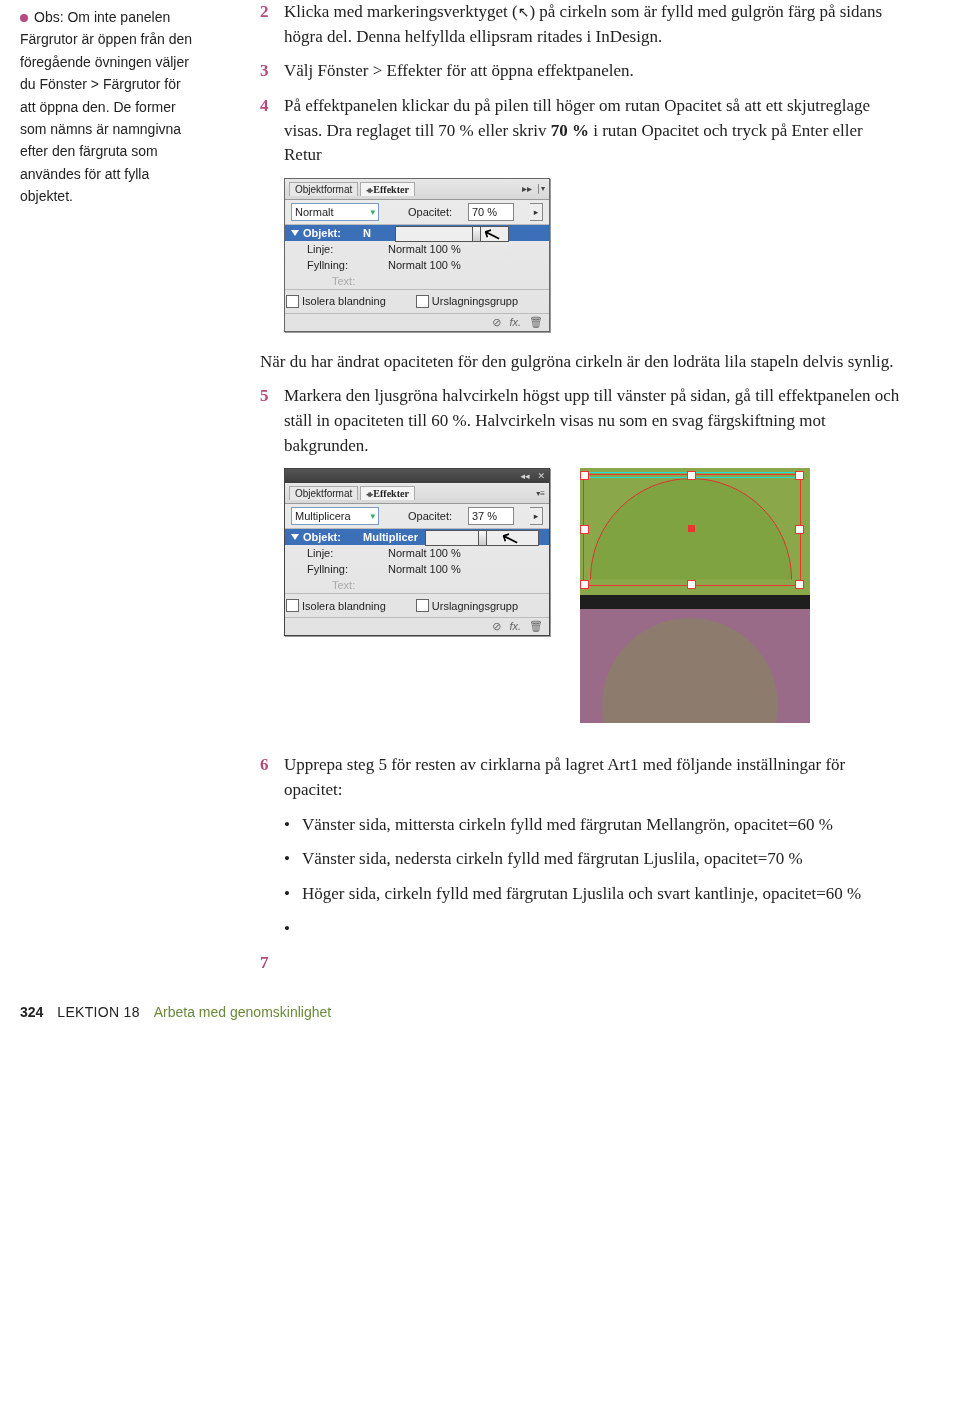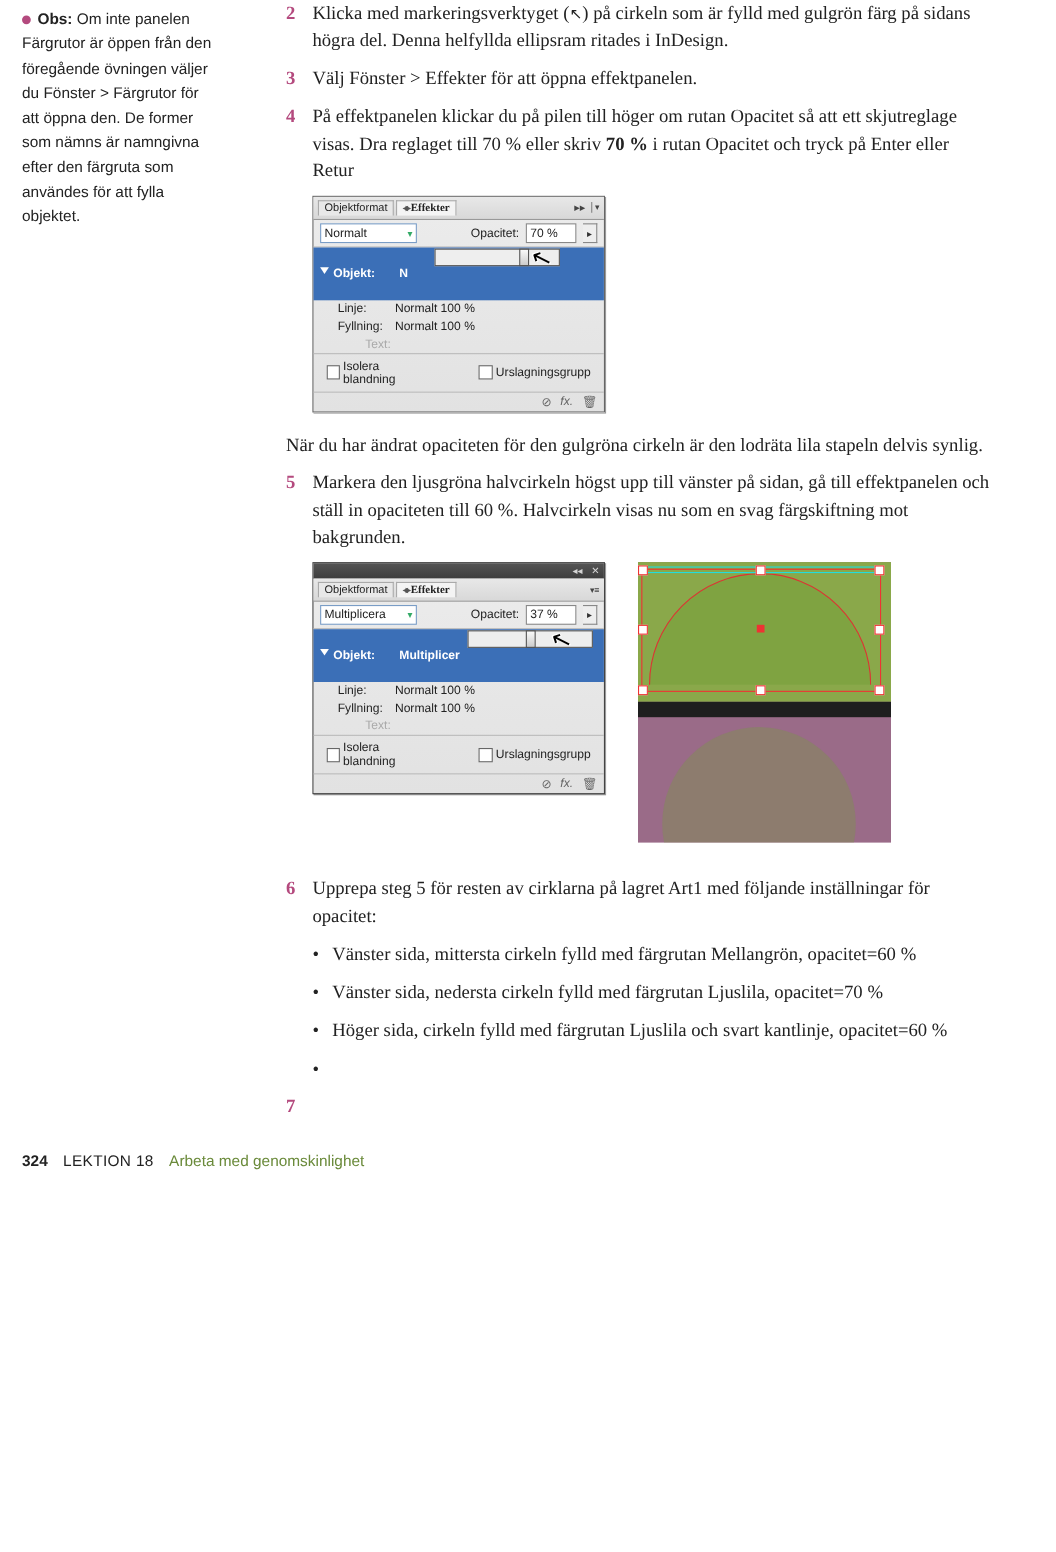--- a/index.html
+++ b/index.html
@@ -24,21 +24,21 @@
     line-height: 1.6;
   }
   .sidebar-dot {
     display: inline-block;
     width: 8px; height: 8px;
     background: #b44a7e;
     border-radius: 50%;
     vertical-align: middle;
     margin-right: 6px;
   }
-  .obs-label { font-weight: bold; }
+  .obs-label { font-weight: normal; }
   .main {
     margin-left: 215px;
   }
   .step {
     display: flex;
     margin-bottom: 10px;
     line-height: 1.45;
   }
   .step-num {
     color: #b44a7e;
@@ -78,33 +78,33 @@
     padding: 0 4px;
   }
   .p-tab {
     background:#e8e8e8; border:1px solid #aaa; border-bottom:none;
     padding:1px 5px; margin-right:2px; font-size:10px;
   }
   .p-tab.active { font-weight:bold; background:#f4f4f4;font-family:Liberation Serif, serif; }
   .p-tab .arrows { font-size:9px; letter-spacing:-2px; margin-right:2px; color:#555; }
   .p-spacer { flex:1; }
   .p-ico { font-size:10px; color:#444; margin-left:4px; }
-  .p-row { display:flex; align-items:center; padding:3px 6px; gap:6px; }
+  .p-row { display:flex; align-items:center; padding:3px 6px; gap:16px; }
   .p-select { border:1px solid #7a9dc6; background:#fff; padding:0 3px; height:16px; display:flex; align-items:center; width:80px; justify-content:space-between;}
   .p-select .chev { color:#3a6; font-size:9px;}
   .p-opacinput { border:1px solid #888; background:#fff; padding:0 3px; height:16px; width:38px; display:flex; align-items:center;}
   .p-caretbox { border:1px solid #888; border-left:none; width:12px; height:16px; display:flex; align-items:center; justify-content:center; color:#333; font-size:9px; background:#eee;}
-  .obj-row { background:#3b6fb7; color:#fff; padding:18px 6px; display:flex; }
+  .obj-row { background:#3b6fb7; color:#fff; padding:2px 6px; display:flex; align-items:center; }
   .obj-tri { display:inline-block; margin-right:4px; width:0;height:0;border-left:4px solid transparent;border-right:4px solid transparent;border-top:6px solid #fff;}
   .obj-lbl { font-weight:bold; flex:0 0 60px;}
   .obj-val { font-weight:bold; }
   .p-attr { display:flex; padding:2px 6px 2px 22px; }
-  .p-attr .k{ width:52px; }
+  .p-attr .k{ width:81px; }
   .p-attr.dim { color:#aaa;margin-left:25px;}
-  .p-chkrow { display:flex; padding:5px 12px; gap:48px; border-top:1px solid #bbb;}
+  .p-chkrow { display:flex; padding:5px 1px; gap:30px; border-top:1px solid #bbb;}
   .p-chk { display:flex; align-items:center; gap:3px;}
   .p-chk .box { width:11px;height:11px;border:1px solid #666;background:#fff;}
   .p-foot { border-top:1px solid #bbb; display:flex; justify-content:flex-end; gap:8px; padding:2px 6px;}
   .p-foot span{ color:#666; font-size:11px;}
 
   .slider-track {
     position:relative;
     height:14px;
     background:#eee;
     border:1px solid #555;

